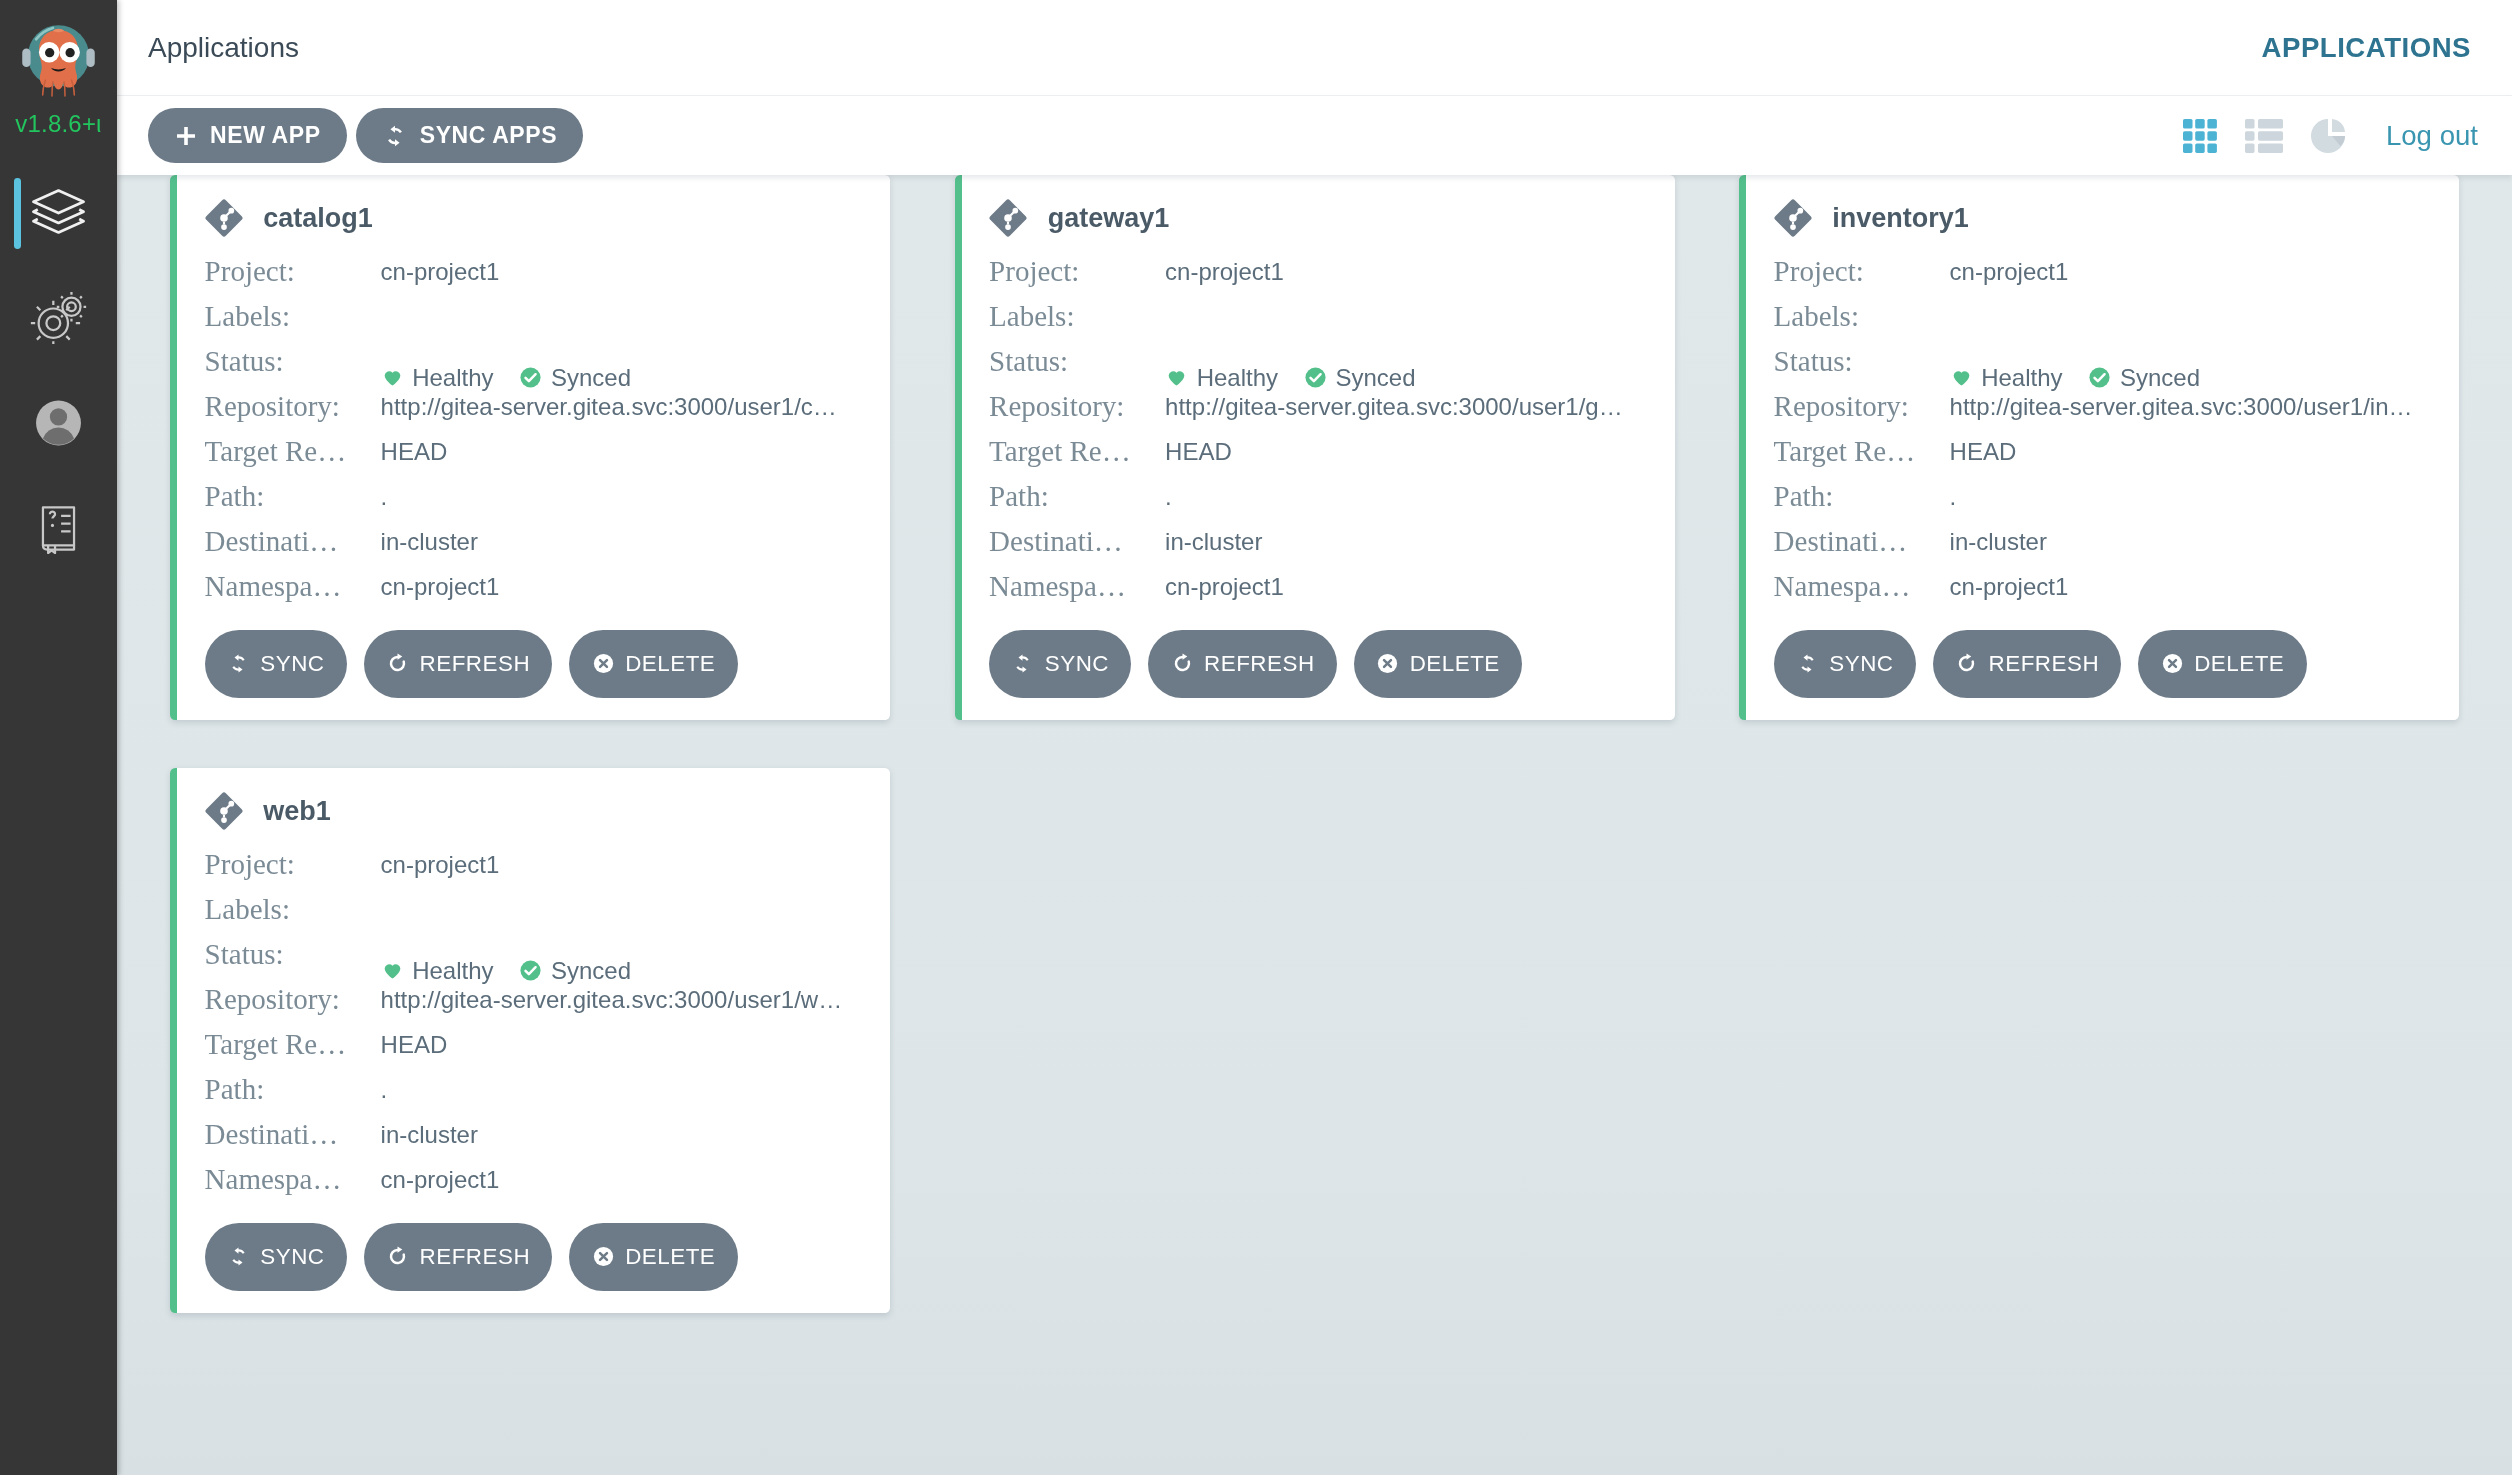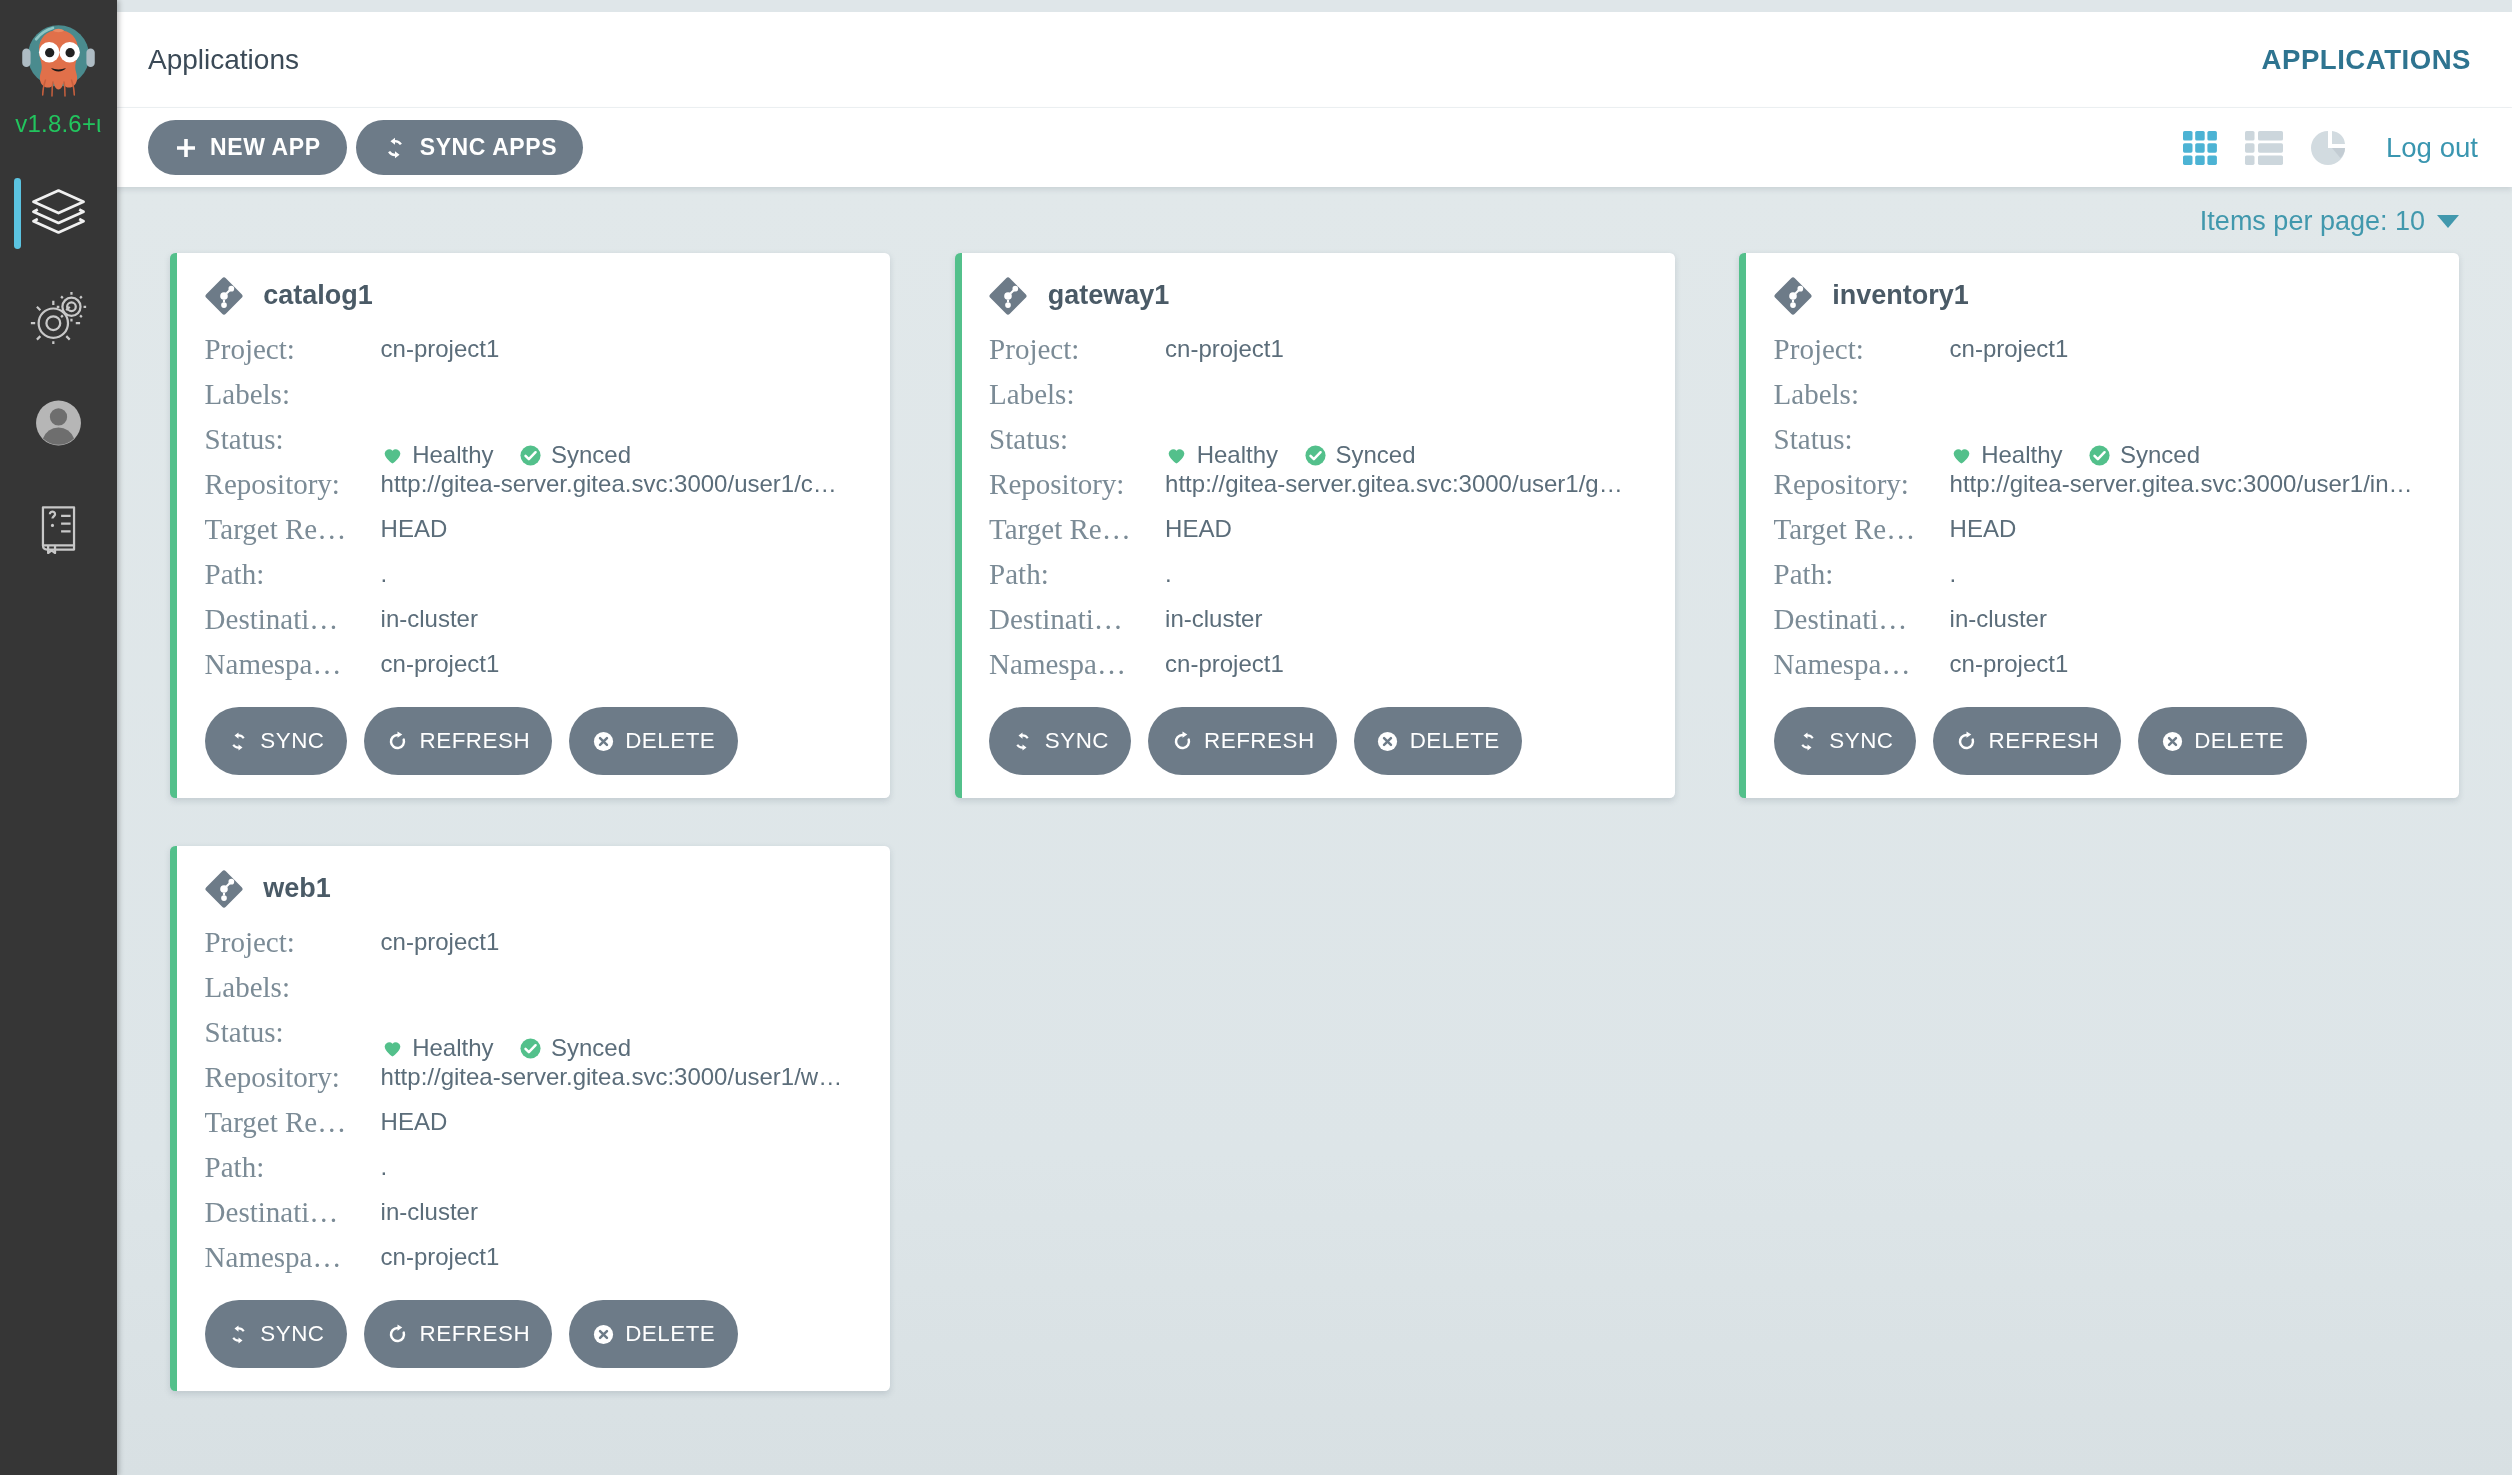--- a/index.html
+++ b/index.html
@@ -44,21 +44,20 @@
   .nav-item svg { display: block; }
 
   
   .main { flex: 1 1 auto; height: 100%; display: flex; flex-direction: column; min-width: 0; }
 
   .topbar {
     height: 96px; flex: 0 0 96px; background: #ffffff;
     display: flex; align-items: center; justify-content: space-between;
     padding: 0 41px 0 31px;
     border-bottom: 1.7px solid #eef1f3;
-    margin-top: 12px;
   }
   .topbar-title { font-size: 28px; color: #3b4a57; font-weight: 400; }
   .topbar-right { font-size: 27.6px; color: #2e7490; font-weight: 700; letter-spacing: 0.5px; }
 
   .toolbar {
     height: 79px; flex: 0 0 79px; background: #ffffff;
     display: flex; align-items: center; justify-content: space-between;
     padding: 0 34px 0 31px;
     box-shadow: 0 2.6px 5.2px rgba(60,80,95,.13);
     position: relative; z-index: 3;
@@ -273,26 +272,20 @@
             <path d="M18 2a17 17 0 1 0 17 17H18z" fill="#d2dbe0"></path>
             <path d="M22 2v13h13A14 14 0 0 0 22 2z" fill="#d2dbe0"></path>
             <path d="M22 19h13a14 14 0 0 1-4.6 10z" fill="#c3ccd3"></path>
           </svg>
         </span>
         <span class="logout">Log out</span>
       </div>
     </div>
 
     <div class="content">
-      <div class="perpage-row">
-        <span class="perpage">
-          <span>Items per page: 10</span>
-          <span class="caret"></span>
-        </span>
-      </div>
 
       <div class="cards" id="cards">
   <div class="card">
     <div class="card-head">
       <svg width="38" height="38" viewBox="0 0 44 44">
         <g transform="rotate(45 22 22)">
           <rect x="6" y="6" width="32" height="32" rx="3" fill="#6d7b88"></rect>
         </g>
         <g fill="#fff">
           <circle cx="22" cy="22" r="4.4"></circle>

